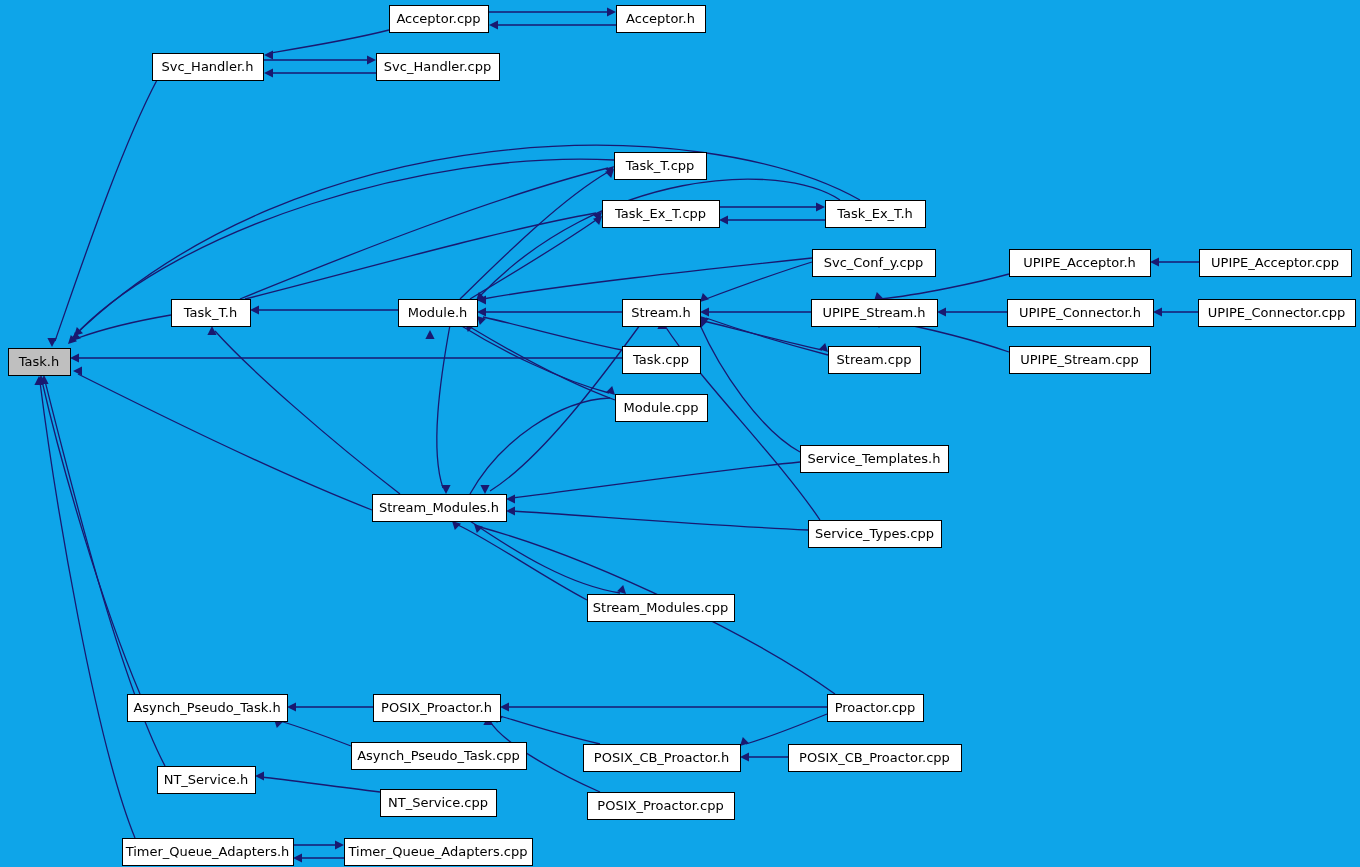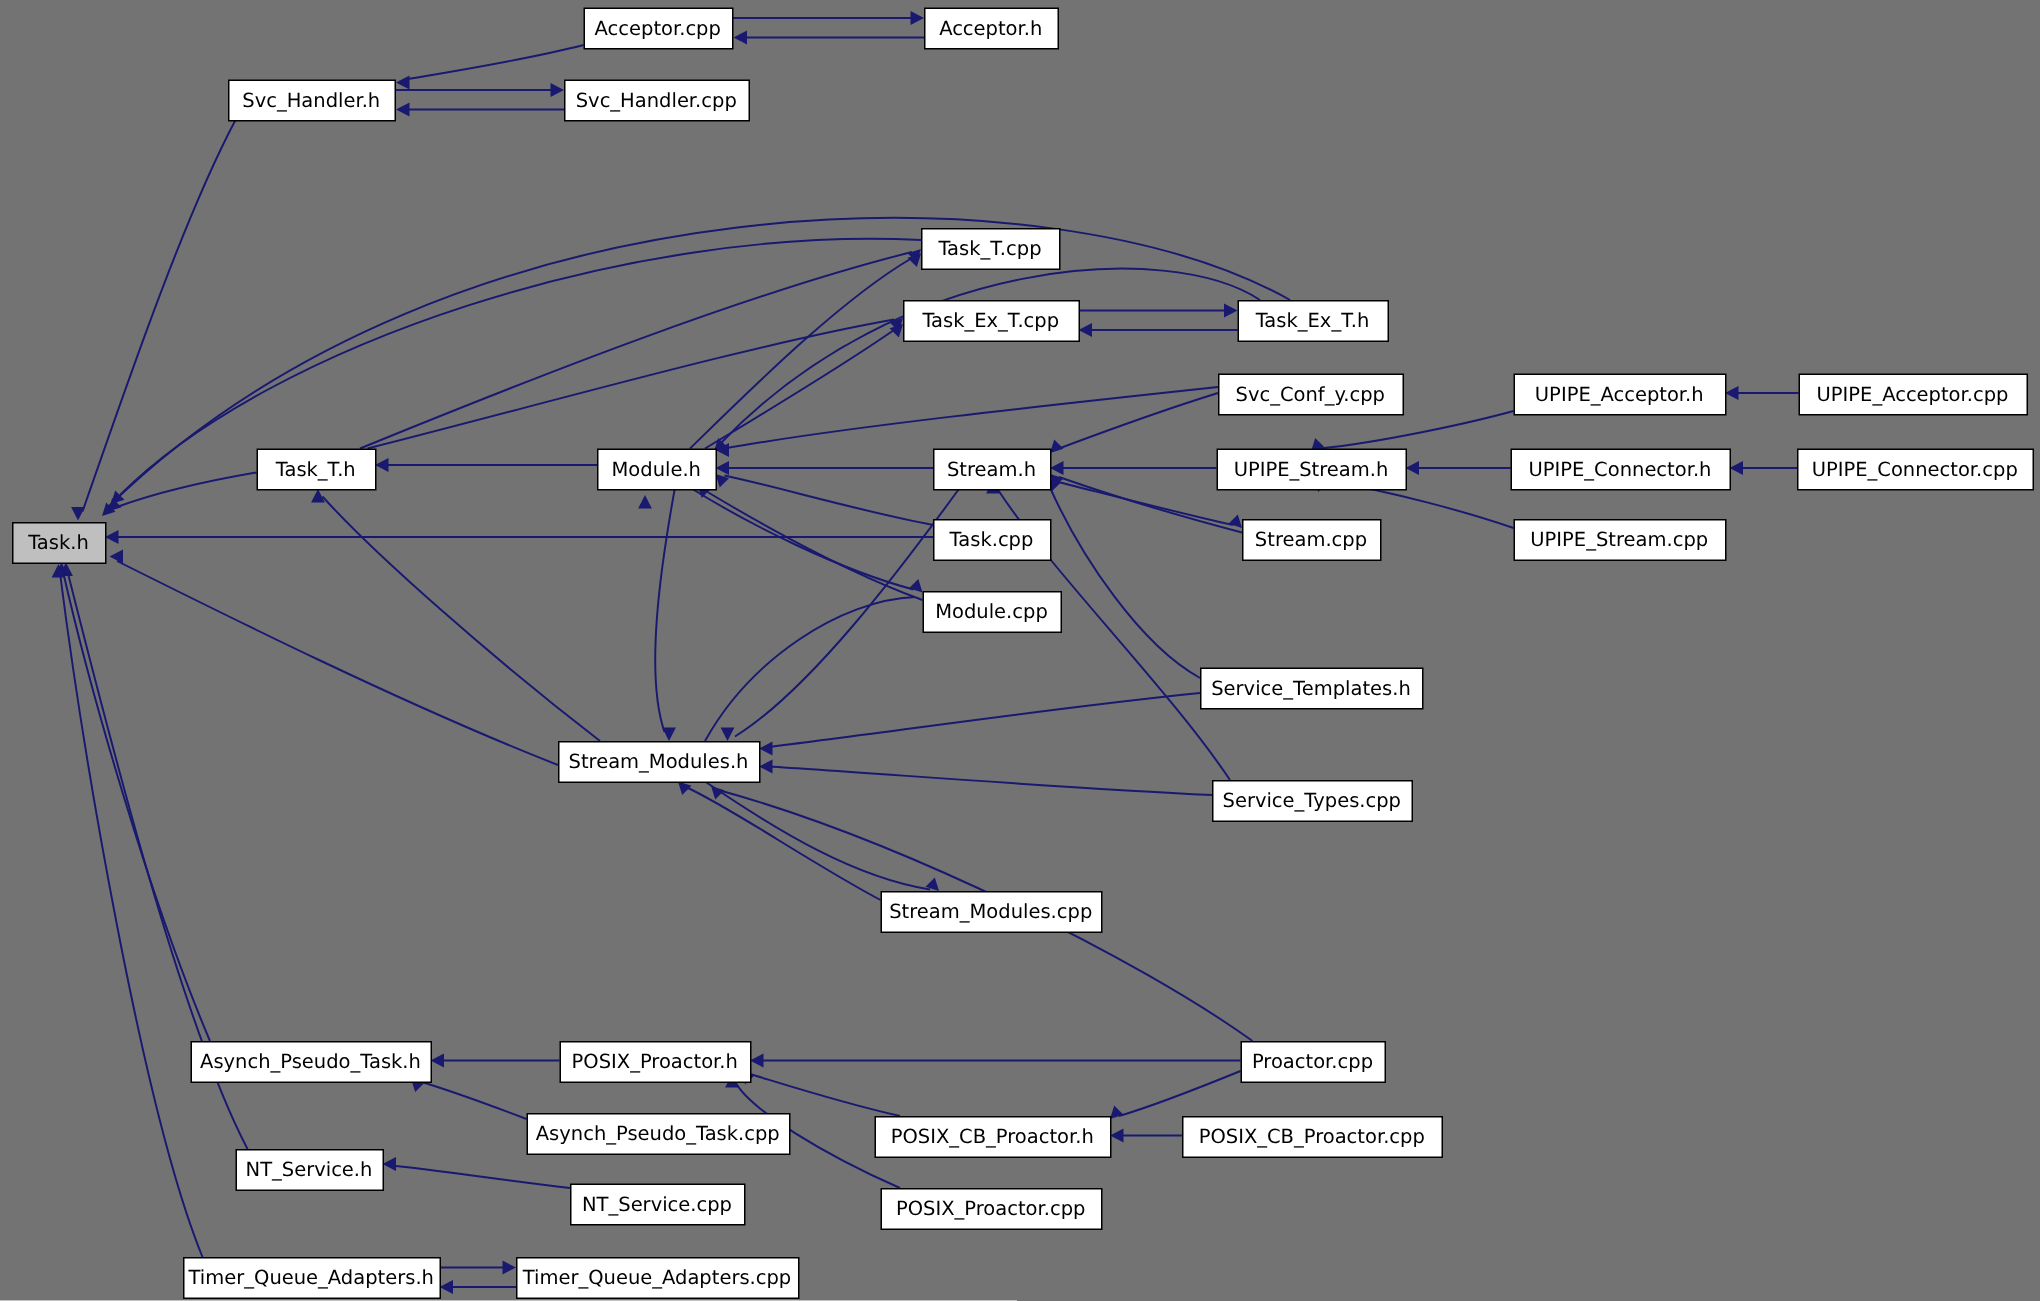--- a/index.html
+++ b/index.html
@@ -4,21 +4,21 @@
 <style>
   html, body {
     margin: 0;
     padding: 0;
     background: #ffffff;
   }
   #graph-root {
     position: relative;
     width: 1360px;
     height: 867px;
-    background: #737373;
+    background: #0ea5e9;
     font-family: "DejaVu Sans", sans-serif;
     overflow: hidden;
   }
   svg#graph-svg {
     position: absolute;
     left: 0;
     top: 0;
     width: 1360px;
     height: 867px;
     display: block;

